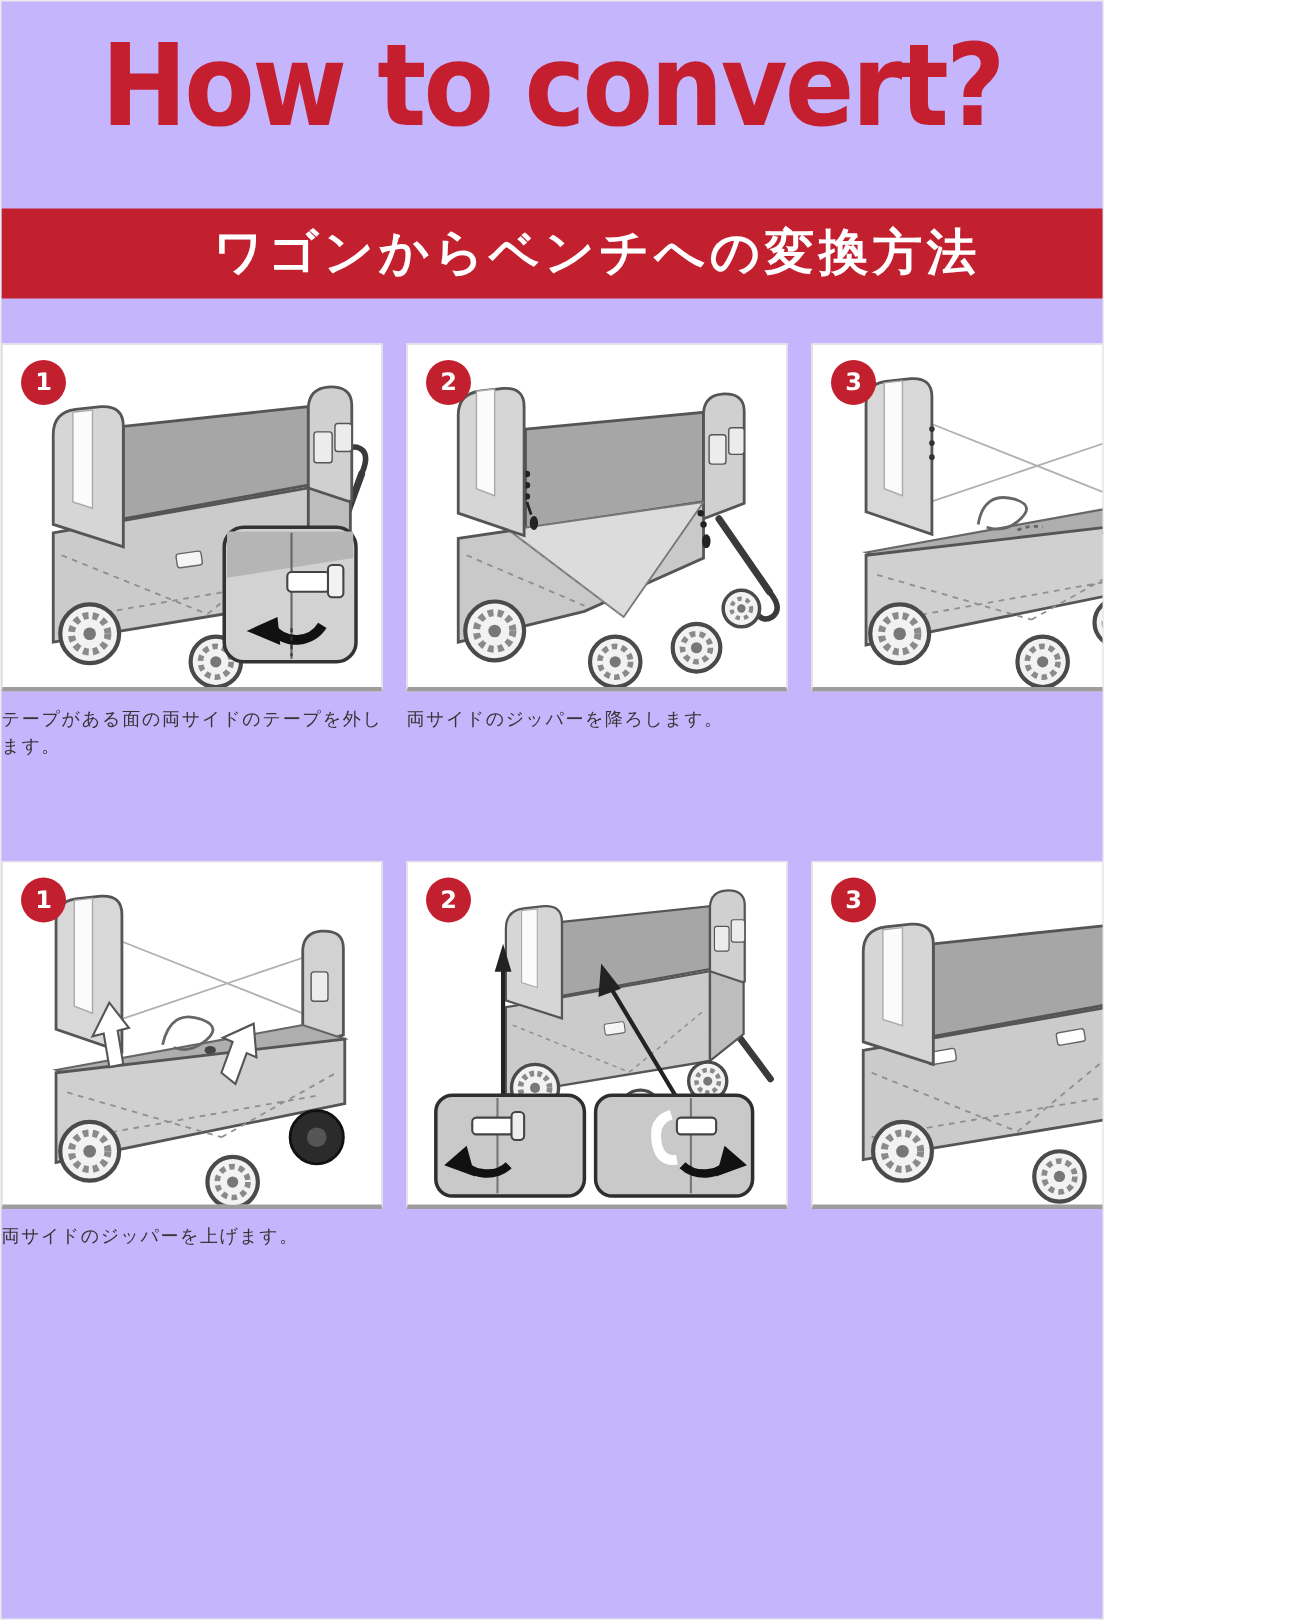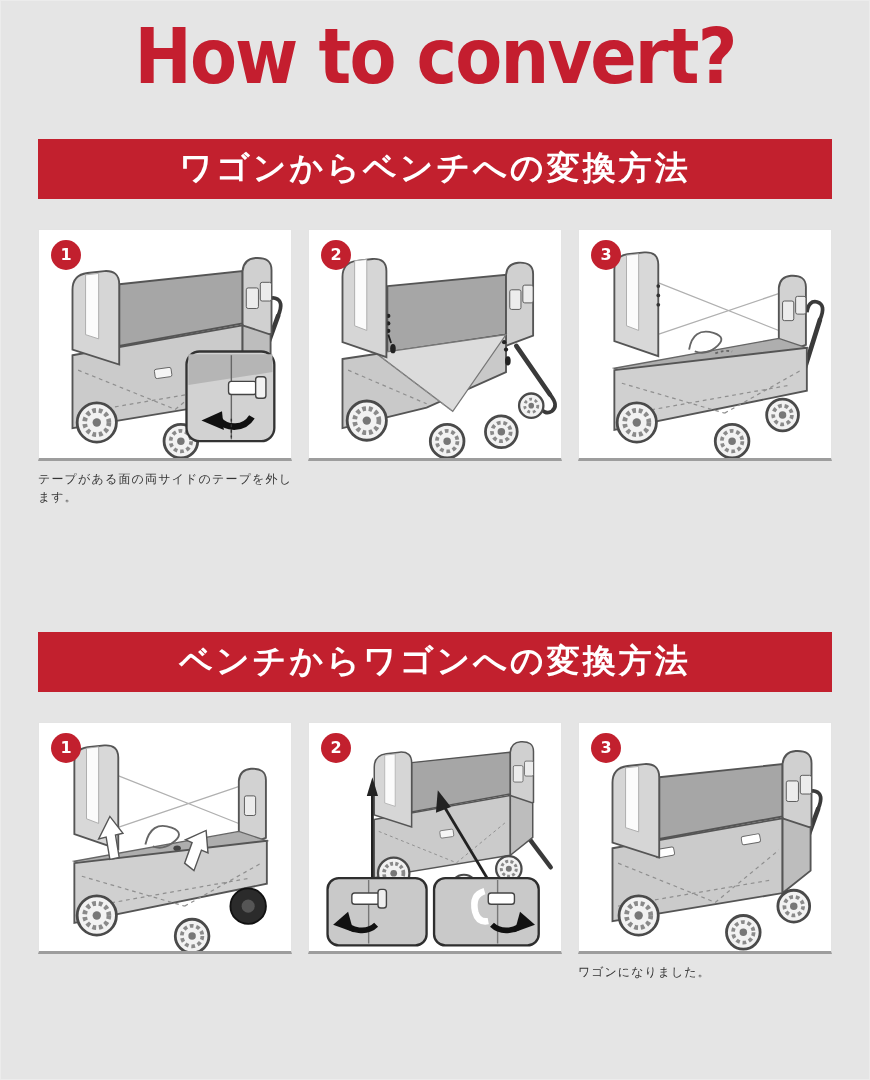--- a/index.html
+++ b/index.html
@@ -1,22 +1,22 @@
 <!DOCTYPE html>
 <html><head>
 <meta charset="utf-8">
 <style>
   * { box-sizing: border-box; margin: 0; padding: 0; }
   body {
     font-family: "DejaVu Sans", "Liberation Sans", sans-serif;
     background: #ffffff;
   }
   .page {
-    width: 870px; height: 1080px;
-    background: #e5e5e5;
+    width: 736px; height: 1080px;
+    background: #c4b5fd;
     border: 1px solid #ececec;
     overflow: hidden;
   }
   .title {
     margin-top: 16px;
     text-align: center;
     font-size: 76px;
     line-height: 1.05;
     font-weight: bold;
     color: #c41e2f;
@@ -159,20 +159,21 @@
               <circle r="10" fill="none" stroke="#8a8a8a" stroke-width="4" stroke-dasharray="4 3"></circle>
               <circle r="4" fill="#777"></circle>
             </g>
           <g transform="translate(232,188)">
               <circle r="13" fill="#f2f2f2" stroke="#4a4a4a" stroke-width="2.5"></circle>
               <circle r="7" fill="none" stroke="#8a8a8a" stroke-width="3" stroke-dasharray="3 3"></circle>
               <circle r="3" fill="#777"></circle>
             </g>
         </svg>
       </div>
+      <p class="caption">両サイドのジッパーを降ろします。</p>
     </div>
 
     <div>
       <div class="panel">
         <div class="badge">3</div>
         <svg viewBox="0 0 258 244">
           <path d="M232,160 L252,96" stroke="#3a3a3a" stroke-width="5" stroke-linecap="round" fill="none"></path>
           <path d="M252,96 q7,-16 -3,-19 q-9,-2 -11,11" stroke="#3a3a3a" stroke-width="4" fill="none"></path>
           <path d="M78,56 L214,110 M78,112 L214,66" stroke="#b0b0b0" stroke-width="1.3"></path>
           <path class="st" d="M208,62 q1,-12 13,-13 q16,-1 16,12 l0,62 -29,10 z" fill="#d2d2d2"></path>
@@ -201,21 +202,20 @@
           <g transform="translate(212,198)">
               <circle r="17" fill="#f2f2f2" stroke="#4a4a4a" stroke-width="3"></circle>
               <circle r="10" fill="none" stroke="#8a8a8a" stroke-width="4" stroke-dasharray="4 3"></circle>
               <circle r="4" fill="#777"></circle>
             </g>
         </svg>
       </div>
     </div>
   </div>
 
-  <div class="banner banner-2">ベンチからワゴンへの変換方法</div>
 
   <div class="steps-grid">
 
     <div>
       <div class="panel">
         <div class="badge">1</div>
         <svg viewBox="0 0 258 244">
           <path d="M78,56 L214,110 M78,112 L214,66" stroke="#b0b0b0" stroke-width="1.3"></path>
           <path class="st" d="M208,62 q1,-12 13,-13 q16,-1 16,12 l0,62 -29,10 z" fill="#d2d2d2"></path>
           <rect x="214" y="78" width="12" height="21" rx="2" fill="#ececec" stroke="#555"></rect>
@@ -237,20 +237,21 @@
               <circle r="4" fill="#777"></circle>
             </g>
           <g transform="translate(218,196)">
               <circle r="19" fill="#2b2b2b" stroke="#111" stroke-width="2"></circle>
               <circle r="7" fill="#555"></circle>
             </g>
           <path d="M70,146 l-4,-24 -8,2 12,-24 14,18 -8,2 4,24 z" fill="#ffffff" stroke="#555" stroke-width="1.5"></path>
           <path d="M150,150 l8,-22 -7,-3 22,-10 2,24 -7,-3 -8,22 z" fill="#ffffff" stroke="#555" stroke-width="1.5"></path>
         </svg>
       </div>
+      <p class="caption">両サイドのジッパーを上げます。</p>
     </div>
 
     <div>
       <div class="panel">
         <div class="badge">2</div>
         <svg viewBox="0 0 258 244">
           <g transform="translate(40,-4) scale(0.8)">
             <polygon class="st" points="80,58 212,44 212,100 80,124" fill="#a6a6a6"></polygon>
             <path class="st" d="M212,44 q1,-13 14,-14 q17,-1 17,13 l0,68 -31,11 z" fill="#d0d0d0"></path>
             <rect x="216" y="62" width="13" height="22" rx="2" fill="#ececec" stroke="#555"></rect>
@@ -329,17 +330,16 @@
               <circle r="11" fill="none" stroke="#8a8a8a" stroke-width="4" stroke-dasharray="4 3"></circle>
               <circle r="4" fill="#777"></circle>
             </g>
           <g transform="translate(224,196)">
               <circle r="17" fill="#f2f2f2" stroke="#4a4a4a" stroke-width="3"></circle>
               <circle r="10" fill="none" stroke="#8a8a8a" stroke-width="4" stroke-dasharray="4 3"></circle>
               <circle r="4" fill="#777"></circle>
             </g>
         </svg>
       </div>
-      <p class="caption">ワゴンになりました。</p>
     </div>
   </div>
 
 </div>
 
 </body></html>

